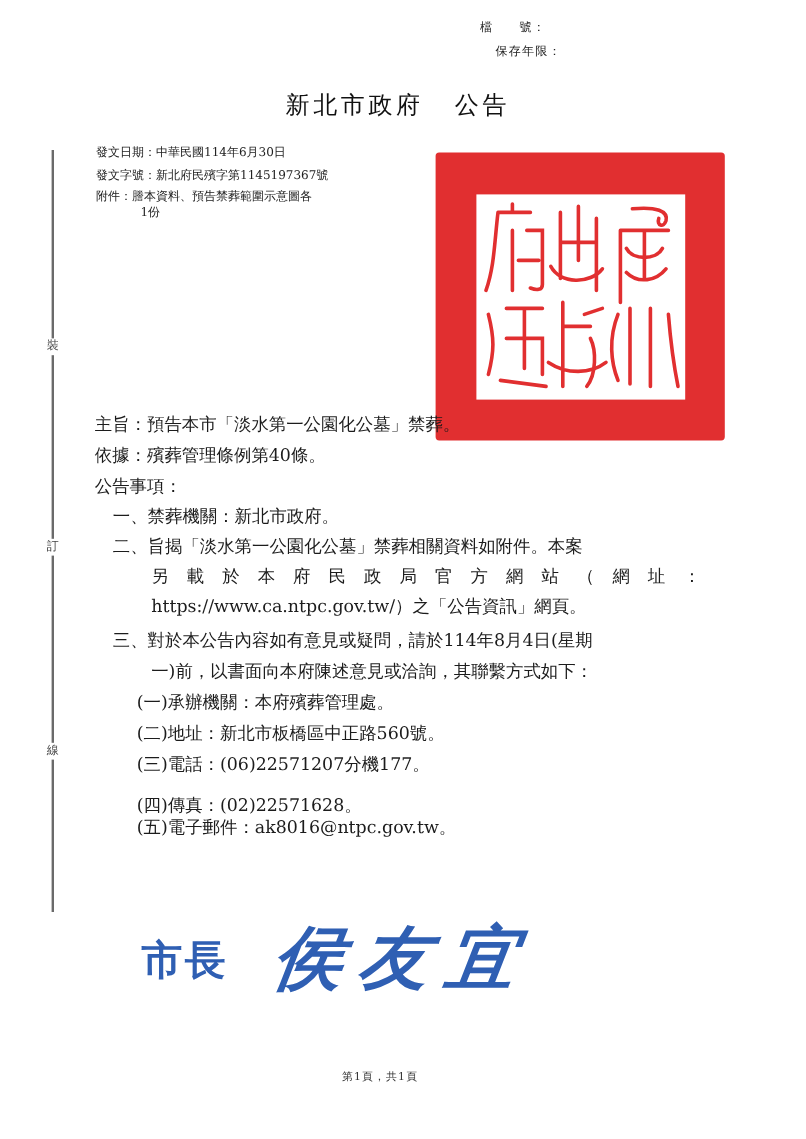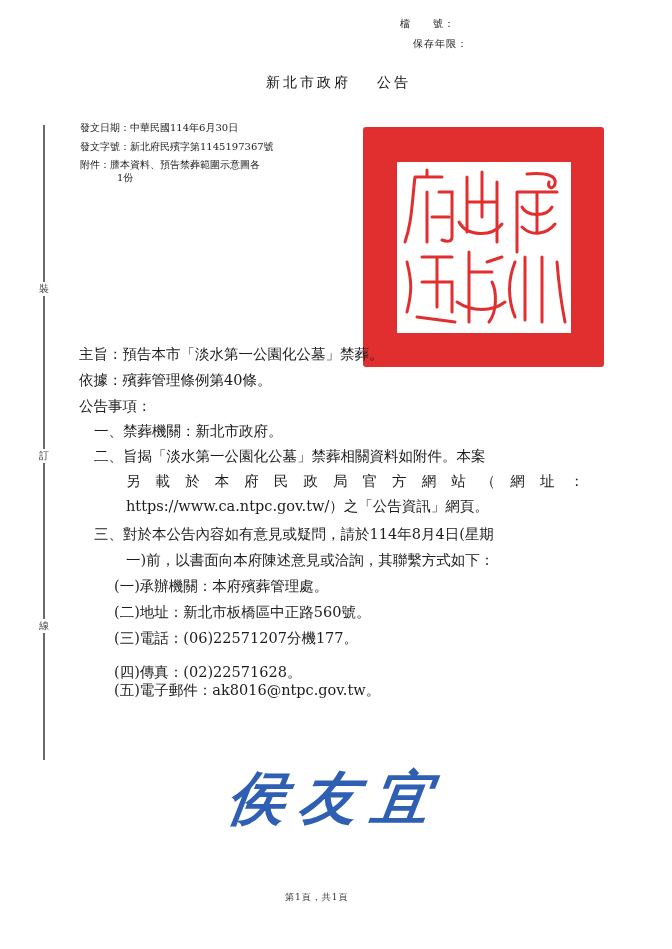--- a/index.html
+++ b/index.html
@@ -3,21 +3,21 @@
 <meta charset="utf-8">
 <style>
   html, body { margin:0; padding:0; }
   body {
     width:672px; height:949px; position:relative; overflow:hidden;
     background:#ffffff; color:#1a1a1a;
     font-family:"DejaVu Serif", "Liberation Serif", serif;
   }
   .abs { position:absolute; white-space:nowrap; }
   .meta-top { font-size:10px; line-height:14px; letter-spacing:1px; color:#222; }
-  .title { font-size:14px; letter-spacing:3px; color:#111;margin-left:28px; }
+  .title { font-size:20px; letter-spacing:3px; color:#111; }
   .title .gap { display:inline-block; width:26px; }
   .small { font-size:10px; line-height:15px; color:#222; }
   .body-text { font-size:14.5px; line-height:25px; color:#1c1c1c; }
   .binding-line { position:absolute; left:43px; top:125px; width:1.5px; height:635px; background:#6a6a6a; }
   .binding-char { position:absolute; left:36px; width:16px; height:14px; background:#fff;
     font-size:10px; line-height:14px; text-align:center; color:#444; }
   .seal { position:absolute; left:363px; top:127px; width:241px; height:240px;
     background:#e12f30; border-radius:3px; }
   .seal-inner { position:absolute; left:34px; top:35px; width:174px; height:171px; background:#fff; }
   .seal-inner svg { width:100%; height:100%; }
@@ -102,16 +102,17 @@
 <div class="abs body-text" style="left:94px; top:522px;">三、對於本公告內容如有意見或疑問，請於114年8月4日(星期</div>
 <div class="abs body-text" style="left:126px; top:548px;">一)前，以書面向本府陳述意見或洽詢，其聯繫方式如下：</div>
 
 <div class="abs body-text" style="left:114px; top:574px;">(一)承辦機關：本府殯葬管理處。</div>
 <div class="abs body-text" style="left:114px; top:600px;">(二)地址：新北市板橋區中正路560號。</div>
 <div class="abs body-text" style="left:114px; top:626px;">(三)電話：(06)22571207分機177。</div>
 <div class="abs body-text" style="left:114px; top:660px;">(四)傳真：(02)22571628。</div>
 <div class="abs body-text" style="left:114px; top:678px;">(五)電子郵件：ak8016@ntpc.gov.tw。</div>
 
 <div class="sig">
+  <div class="abs" style="left:0; top:18px; font-size:34px; color:#2f5fb3; font-weight:bold; letter-spacing:2px; font-family:'DejaVu Serif', serif;">市長</div>
   <div class="abs" style="left:110px; top:0; font-size:58px; color:#2f5fb3; font-weight:bold; letter-spacing:14px; font-style:italic; font-family:'DejaVu Serif', serif; transform:skewX(-8deg);">侯友宜</div>
 </div>
 
 <div class="abs footer" style="left:285px; top:859px;margin-top:32px;">第1頁，共1頁</div>
 
 </body></html>

